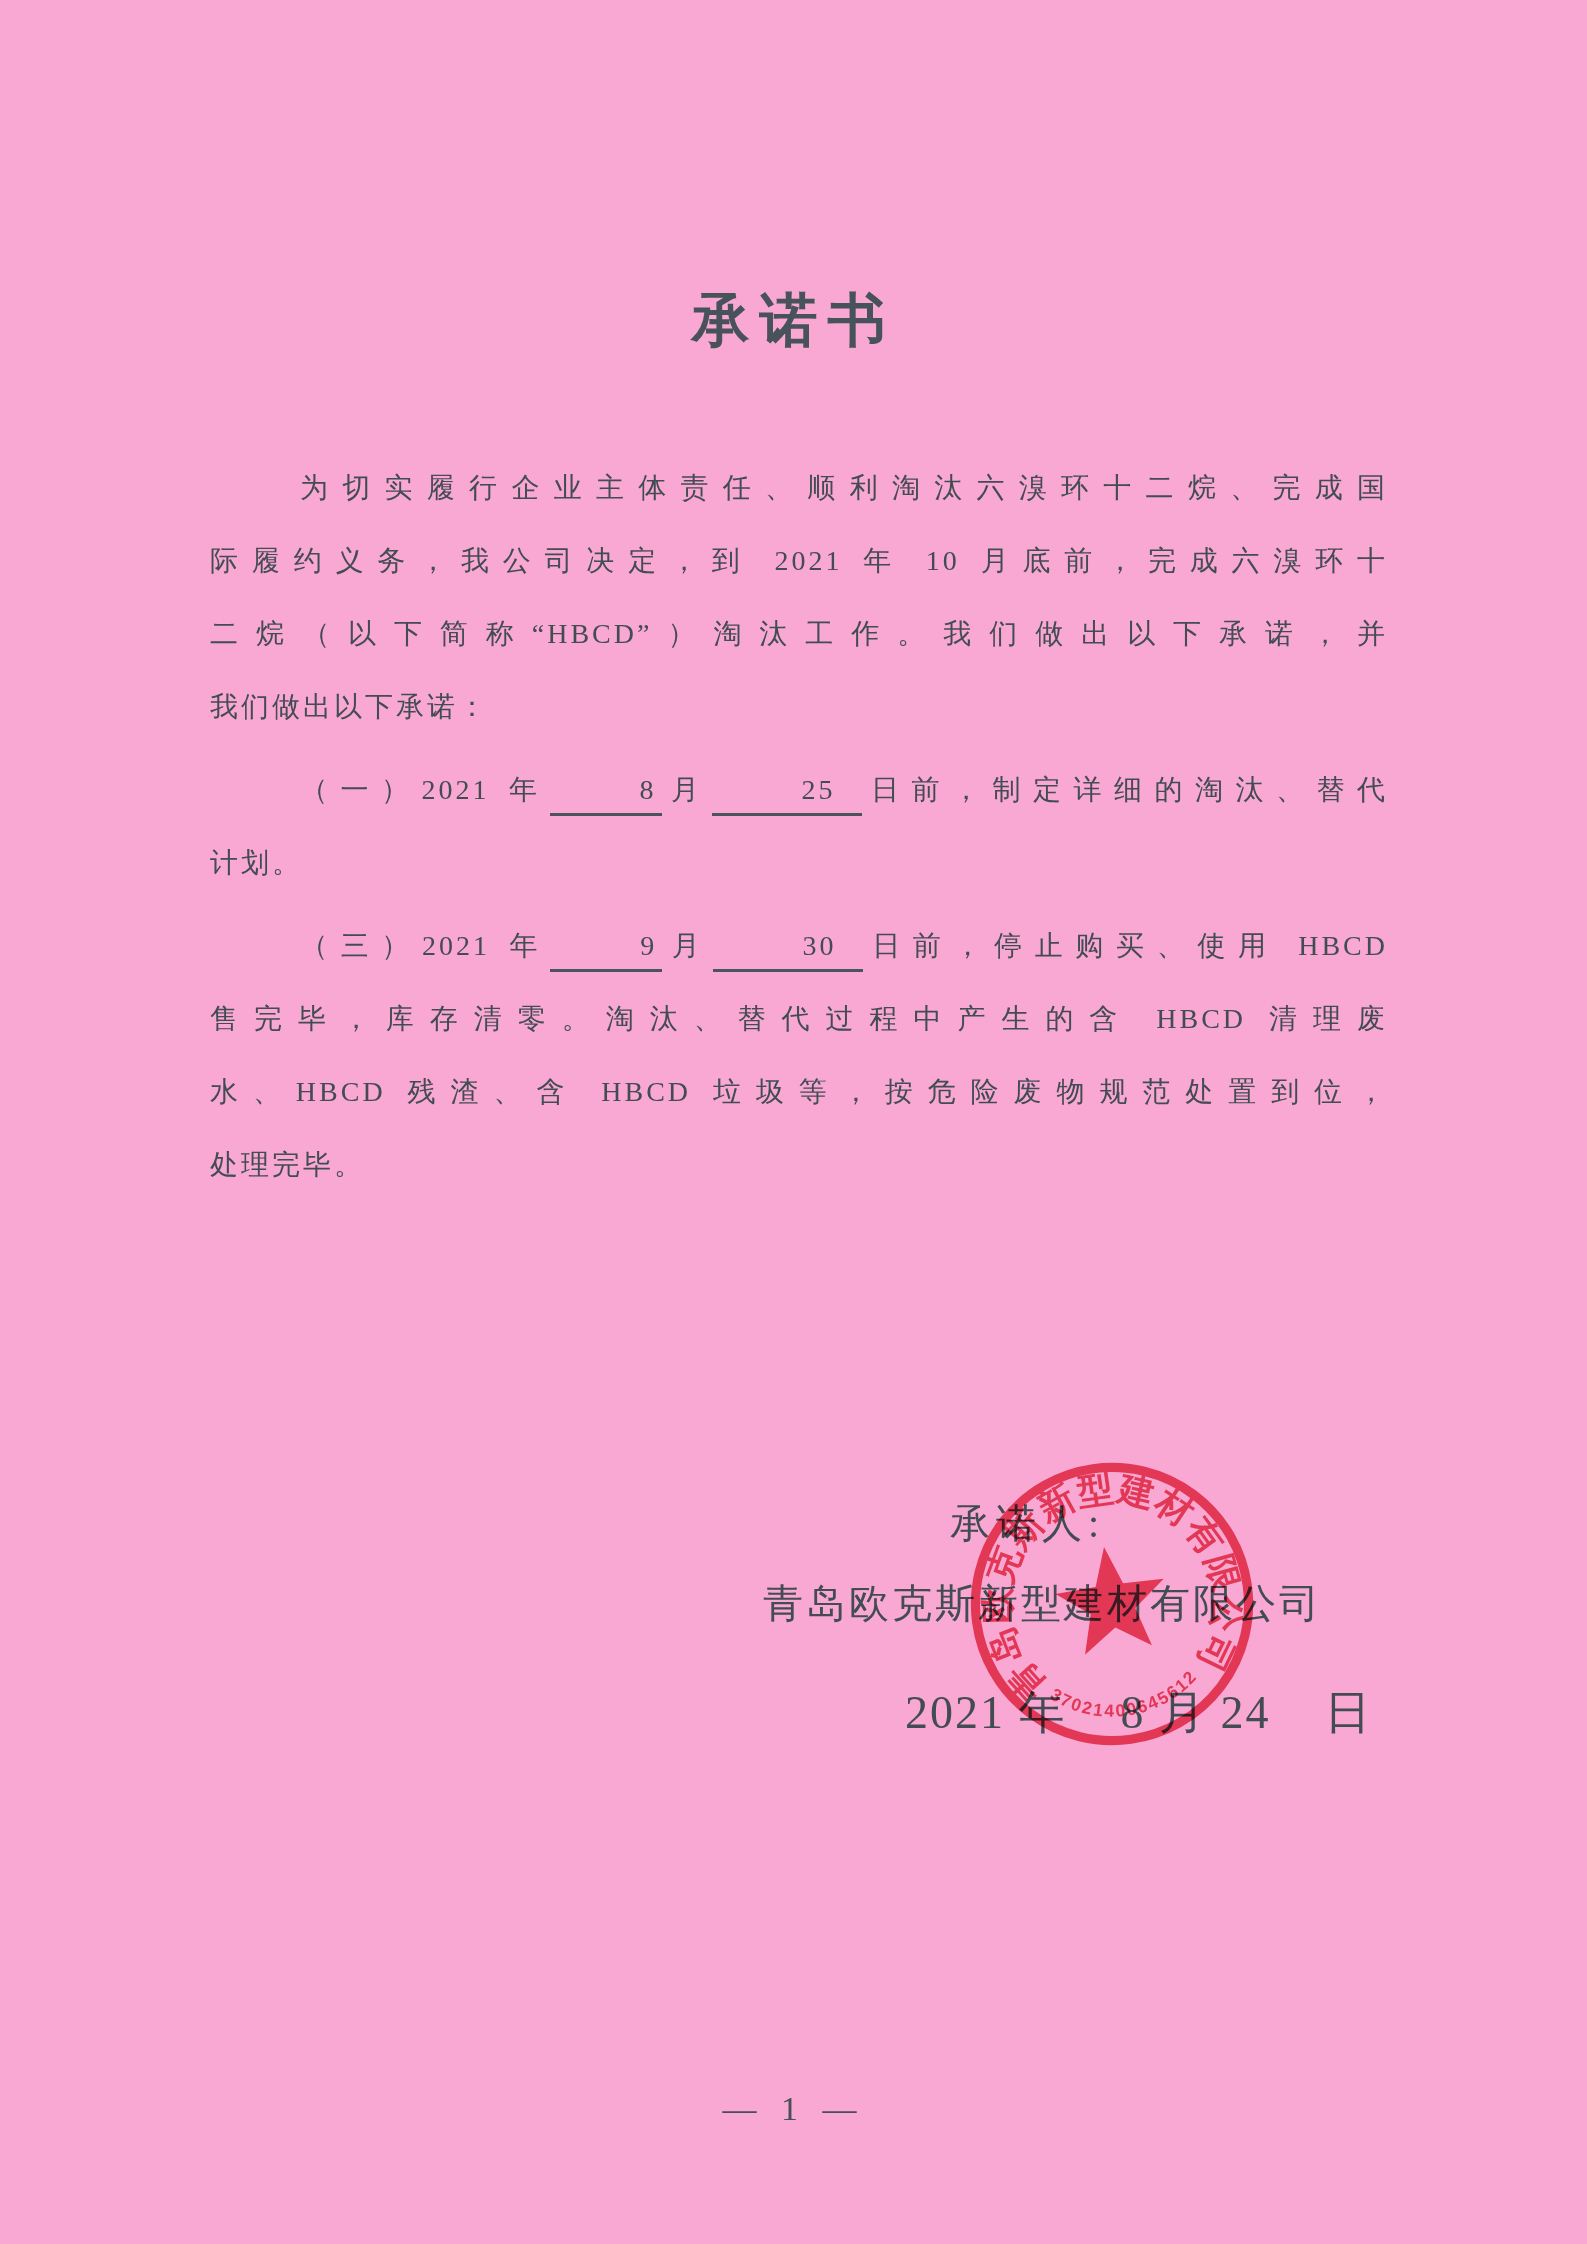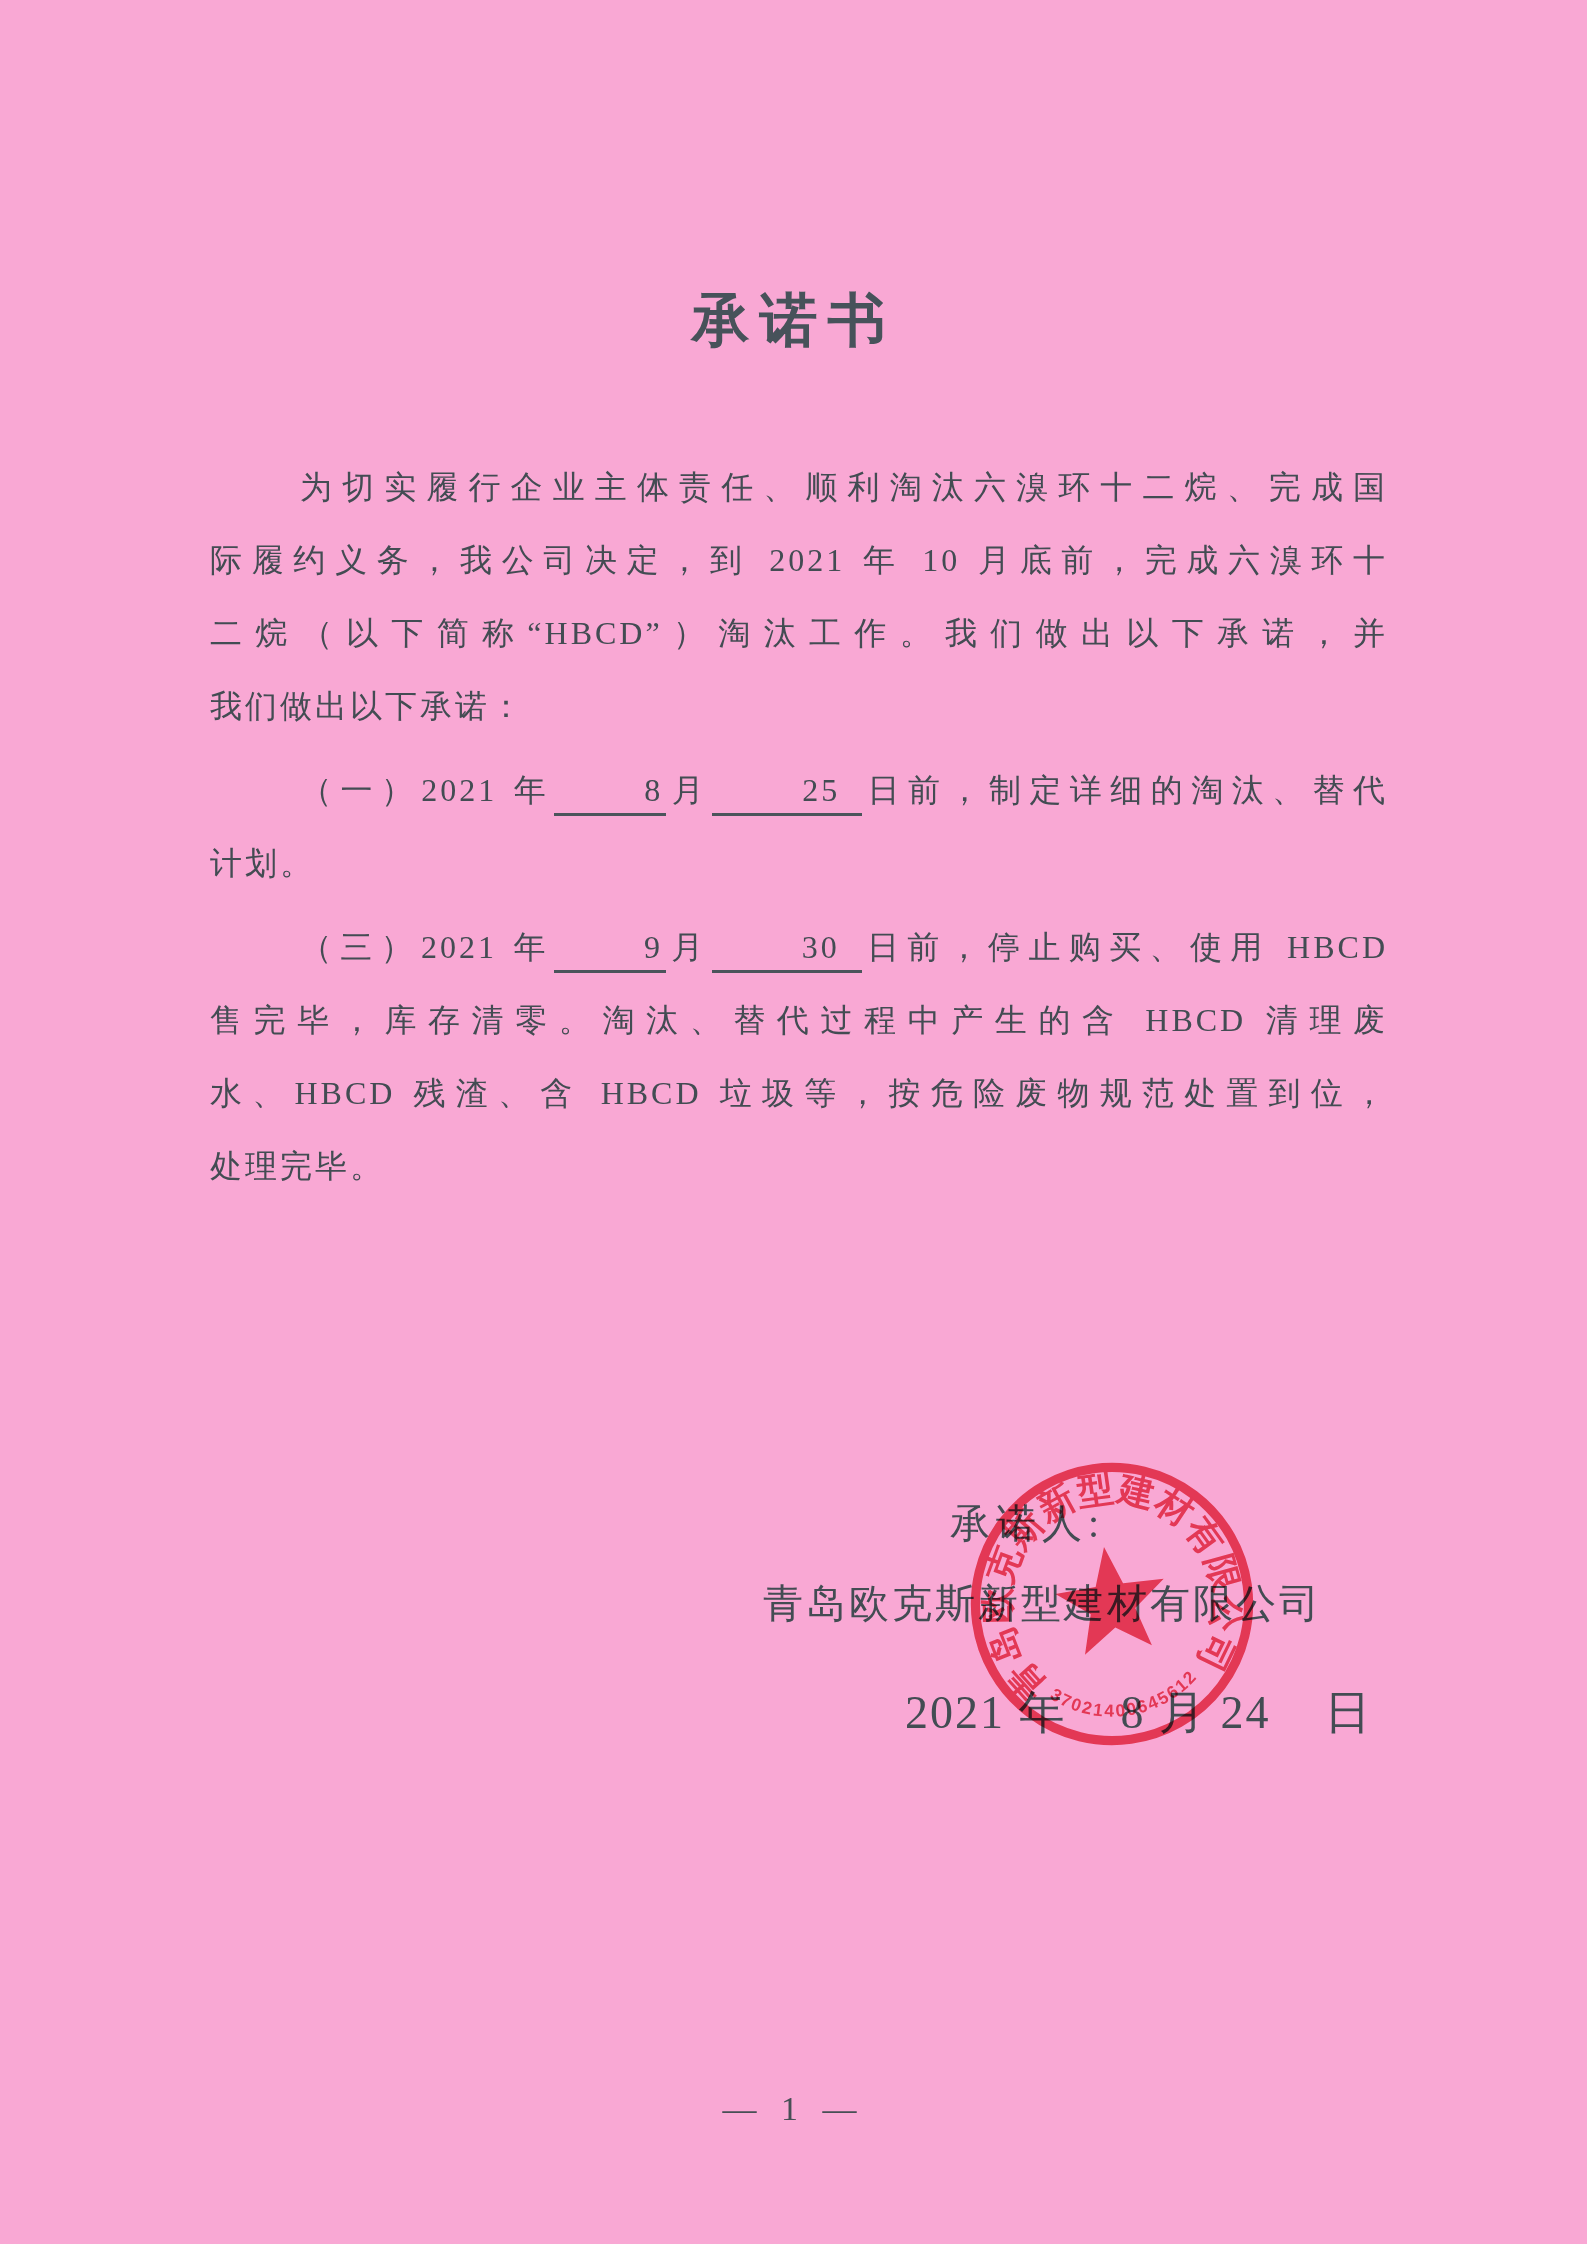--- a/index.html
+++ b/index.html
@@ -13,21 +13,21 @@
     overflow:hidden;
   }
   .title{
     position:absolute;top:282px;left:0;width:100%;
     text-align:center;
     font-size:58px;font-weight:600;letter-spacing:10px;
     color:#47525a;
   }
   .body-text{
     position:absolute;left:210px;top:451px;width:1178px;
-    font-size:32px;line-height:73px;letter-spacing:3px;
+    font-size:28px;line-height:73px;letter-spacing:3px;
     text-align:justify;
   }
   .line{min-height:73px;}
   .line.full{text-align-last:justify;}
   .line.indent{text-indent:90px;}
   .blank{
     display:inline-block;
     min-width:112px;
     text-align:center;
     border-bottom:3px solid #4b545b;

